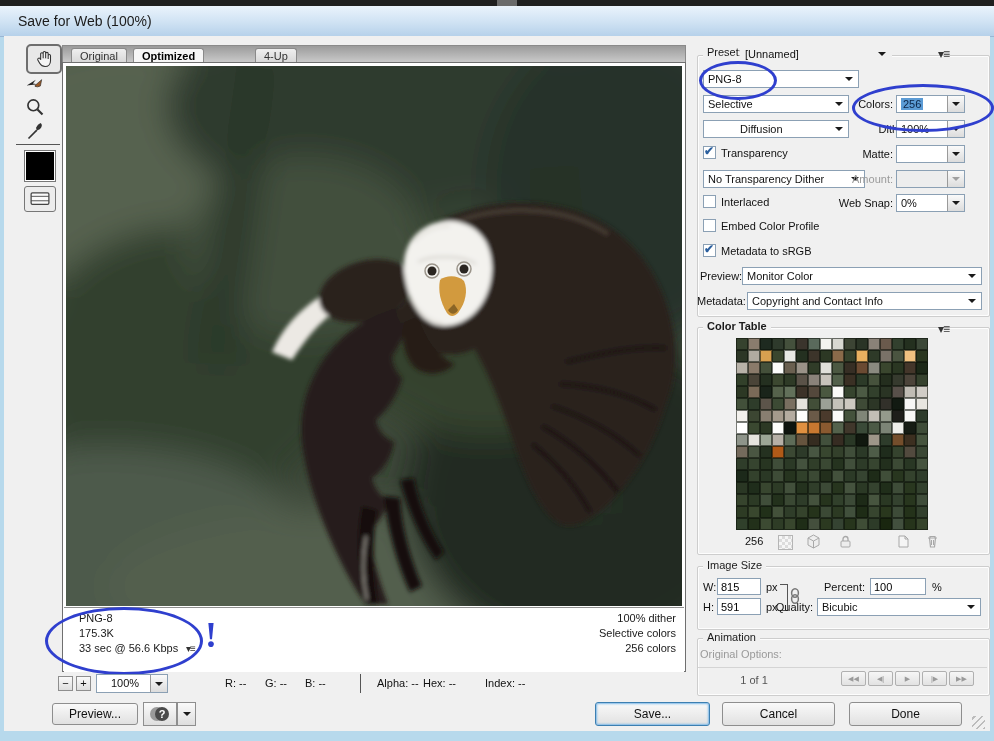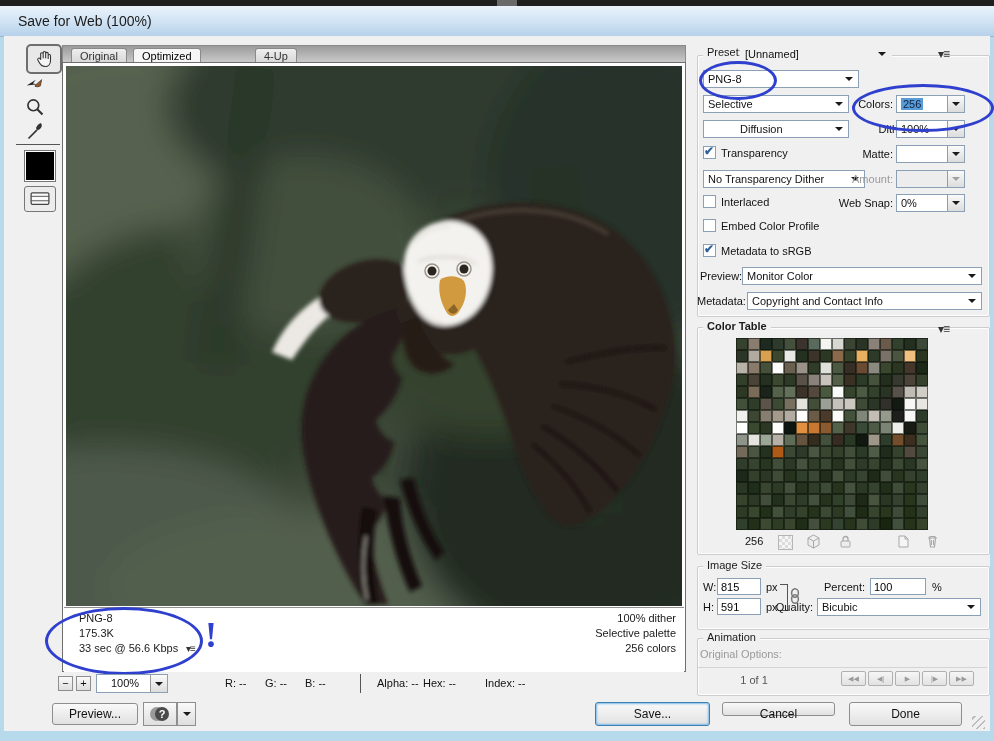--- a/index.html
+++ b/index.html
@@ -15,21 +15,21 @@
   
   .toolbtn{display:flex;align-items:center;justify-content:center;}
   .tool-sel{border:2px solid #6e6e6e;border-radius:5px;background:#e8e8e8;}
   .swatchframe{border:1px solid #777;background:#fff;padding:1px;}
   .swatch-black{width:100%;height:100%;background:#000;}
   .divider-h{background:#555;}
   
   .tabstrip{background:linear-gradient(#9b9b9b,#c9c9c9);border:1px solid #8a8a8a;box-sizing:border-box;}
   .tab{position:absolute;top:2px;height:15px;line-height:15px;padding:0 8px;border:1px solid #8a8a8a;border-bottom:none;
     border-radius:3px 3px 0 0;background:linear-gradient(#efefef,#d5d5d5);color:#333;}
-  .tab.active{background:#f6f6f6;font-weight:normal;color:#000;}
+  .tab.active{background:#f6f6f6;font-weight:bold;color:#000;}
   
   .pane{border:1px solid #6f6f6f;background:#fff;box-sizing:border-box;}
   .infoline{color:#1a1a1a;}
   .menu-glyph{color:#333;font-size:10px;letter-spacing:-1px;}
   
   .lbl{color:#111;white-space:nowrap;}
   .lbl.dis{color:#9a9a9a;}
   .dd{background:#fff;border:1px solid #8ba0b4;box-sizing:border-box;padding:2px 14px 0 4px;white-space:nowrap;overflow:hidden;}
   .dd::after{content:"";position:absolute;right:5px;top:50%;margin-top:-2px;
     border:4px solid transparent;border-top-color:#1a1a1a;}
@@ -195,21 +195,21 @@
           <path d="M382,244 C385,249 389,249 392,244 L388,238 Z" fill="#8a6526"></path>
         </svg>
       </div>
 
       <div class="abs" style="left:1px;top:544px;width:620px;height:64px;border-top:1px solid #8f8f8f;background:#fff;">
         <div class="abs infoline" style="left:15px;top:4px;">PNG-8</div>
         <div class="abs infoline" style="left:15px;top:19px;">175.3K</div>
         <div class="abs infoline" style="left:15px;top:34px;">33 sec @ 56.6 Kbps</div>
         <div class="abs menu-glyph" style="left:122px;top:35px;">▾≡</div>
         <div class="abs infoline" style="right:8px;top:4px;text-align:right;">100% dither</div>
-        <div class="abs infoline" style="right:8px;top:19px;text-align:right;">Selective palette</div>
+        <div class="abs infoline" style="right:8px;top:19px;text-align:right;">Selective colors</div>
         <div class="abs infoline" style="right:8px;top:34px;text-align:right;">256 colors</div>
       </div>
     </div>
 
     <div class="abs ann" style="left:41px;top:571px;width:152px;height:62px;"></div>
     <div class="abs bang" style="left:201px;top:578px;">!</div>
 
     <div class="abs smallbtn" style="left:54px;top:640px;width:15px;height:15px;">−</div>
     <div class="abs smallbtn" style="left:72px;top:640px;width:15px;height:15px;">+</div>
     <div class="abs combo" style="left:92px;top:638px;width:72px;height:19px;">
@@ -229,21 +229,21 @@
       <svg width="26" height="18" viewBox="0 0 26 18" style="margin-top:2px;">
         <circle cx="10" cy="9" r="7" fill="#9a9a9a"></circle>
         <circle cx="15" cy="9" r="7" fill="#4a4a4a"></circle>
         <text x="15" y="13" font-size="11" fill="#fff" text-anchor="middle" font-family="Liberation Sans, sans-serif" font-weight="bold">?</text>
       </svg>
     </div>
     <div class="abs smallbtn" style="left:173px;top:666px;width:19px;height:24px;">
       <span style="display:inline-block;margin-top:9px;border:4px solid transparent;border-top-color:#1a1a1a;"></span>
     </div>
     <div class="abs btn default" style="left:591px;top:666px;width:115px;height:24px;line-height:22px;">Save...</div>
-    <div class="abs btn" style="left:718px;top:666px;width:113px;height:14px;line-height:22px;">Cancel</div>
+    <div class="abs btn" style="left:718px;top:666px;width:113px;height:24px;line-height:22px;">Cancel</div>
     <div class="abs btn" style="left:845px;top:666px;width:113px;height:24px;line-height:22px;">Done</div>
     <div class="abs grip" style="left:968px;top:680px;width:13px;height:13px;"></div>
 
     <div class="abs grp" style="left:693px;top:19px;width:291px;height:260px;"></div>
     <div class="abs legend" style="left:699px;top:10px;">Preset:</div>
     <div class="abs dd" style="left:736px;top:9px;width:152px;height:18px;background:#f0f0f0;border-color:#f0f0f0;">[Unnamed]</div>
     <div class="abs menu-glyph" style="left:934px;top:11px;font-size:12px;">▾≡</div>
 
     <div class="abs dd" style="left:699px;top:34px;width:156px;height:18px;">PNG-8</div>
 

